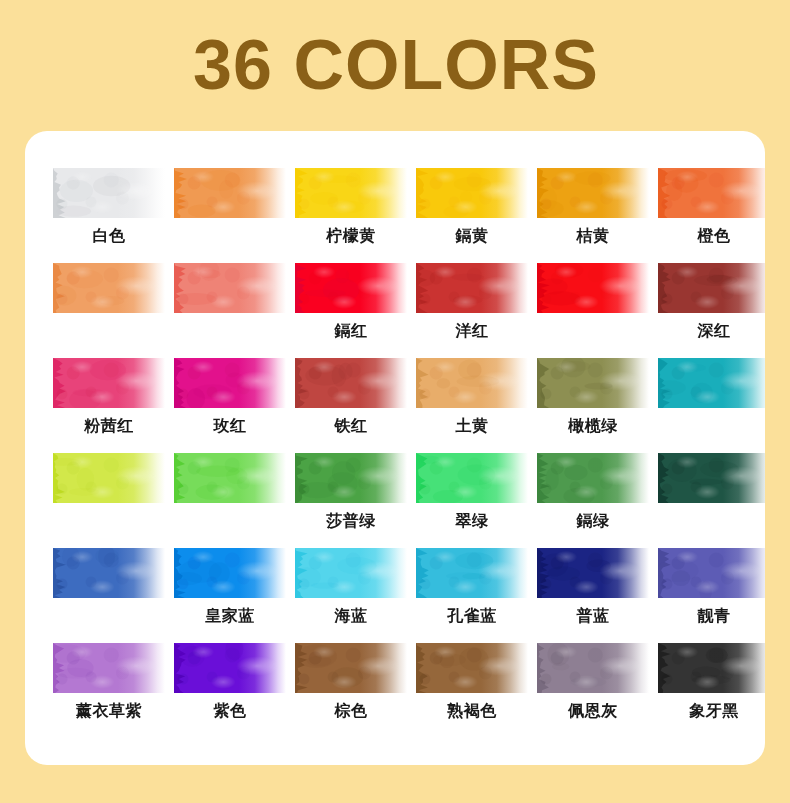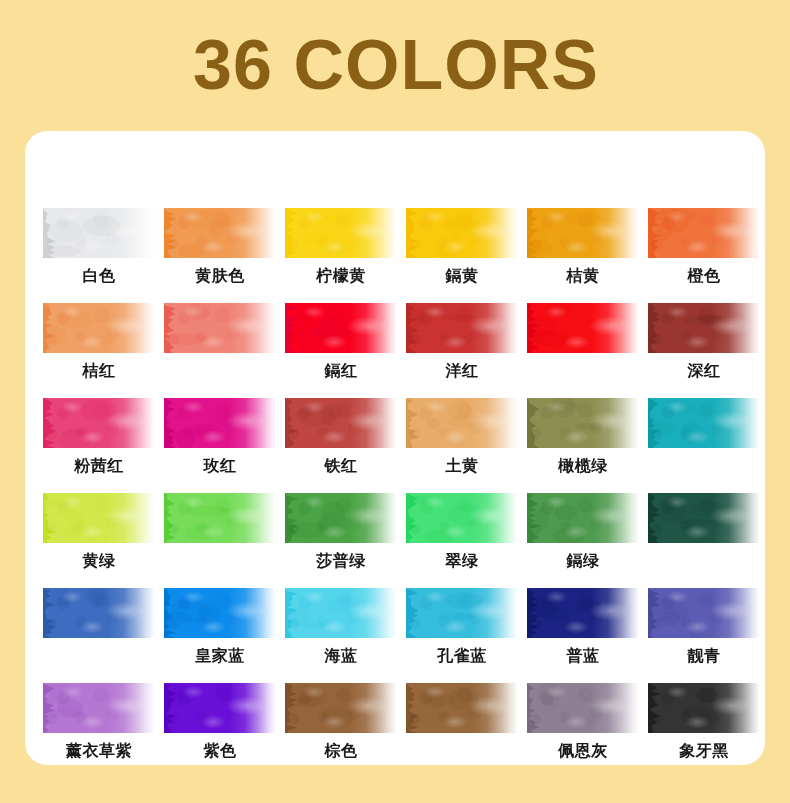--- a/index.html
+++ b/index.html
@@ -53,28 +53,27 @@
     top: 131px;
     width: 740px;
     height: 634px;
     background: #ffffff;
     border-radius: 22px;
     overflow: hidden;
   }
 
   .grid {
     position: absolute;
-    left: 18px;
+    left: 28px;
     top: 37px;
     width: 720px;
     display: grid;
     grid-template-columns: repeat(6, 121px);
     grid-auto-rows: 95px;
     justify-content: start;
-    margin-top: 40px;
   }
 
   .cell {
     width: 121px;
     height: 95px;
     position: relative;
   }
 
   .swatch-wrap {
     position: absolute;
@@ -176,21 +175,20 @@
               <svg class="edge" viewBox="0 0 112 50" preserveAspectRatio="none">
                 <path d="M0,0 L1.2,2.8 L9.8,5.6 L4.4,8.3 L12.9,11.1 L4.4,13.9 L8.1,16.7 L6.2,19.4 L2.1,22.2 L1.5,25.0 L12.1,27.8 L4.5,30.6 L12.1,33.3 L2.2,36.1 L11.6,38.9 L4.4,41.7 L3.2,44.4 L6.4,47.2 L6.0,50.0 L0,50 Z" fill="#ec8329" opacity="0.85"></path>
                 <ellipse cx="52.3" cy="21.3" rx="7.1" ry="9.4" fill="#ec8329" opacity="0.11"></ellipse>
                 <ellipse cx="46.5" cy="12.4" rx="19.8" ry="10.4" fill="#ec8329" opacity="0.15"></ellipse>
                 <ellipse cx="27.6" cy="42.9" rx="13.8" ry="6.4" fill="#ec8329" opacity="0.20"></ellipse>
               </svg>
               <div class="grain" style="background: radial-gradient(circle at 18% 30%, rgba(236, 131, 41, 0.333) 0px, rgba(236, 131, 41, 0.333) 6px, transparent 7px), radial-gradient(circle at 34% 68%, rgba(236, 131, 41, 0.267) 0px, rgba(236, 131, 41, 0.267) 5px, transparent 6px), radial-gradient(circle at 52% 24%, rgba(236, 131, 41, 0.227) 0px, rgba(236, 131, 41, 0.227) 7px, transparent 8px), radial-gradient(circle at 8% 72%, rgba(236, 131, 41, 0.314) 0px, rgba(236, 131, 41, 0.314) 5px, transparent 6px), radial-gradient(circle at 62% 60%, rgba(236, 131, 41, 0.19) 0px, rgba(236, 131, 41, 0.19) 6px, transparent 7px);"></div>
               <div class="bloom" style="background: radial-gradient(30px 14px at 74% 46%, rgba(255, 255, 255, 0.8) 0%, rgba(255, 255, 255, 0) 70%), radial-gradient(18px 10px at 44% 78%, rgba(255, 255, 255, 0.6) 0%, rgba(255, 255, 255, 0) 70%), radial-gradient(16px 9px at 26% 18%, rgba(255, 255, 255, 0.533) 0%, rgba(255, 255, 255, 0) 70%);"></div>
             </div>
           </div>
-          <div class="label">黄肤色</div>
         </div>
         <div class="cell">
           <div class="swatch-wrap">
             <div class="swatch">
               <div class="body" style="background: linear-gradient(90deg, rgb(249, 214, 22) 0%, rgb(249, 214, 22) 58%, rgba(249, 214, 22, 0.88) 72%, rgba(249, 214, 22, 0.5) 84%, rgba(249, 214, 22, 0.18) 93%, rgba(249, 214, 22, 0) 100%);"></div>
               <svg class="edge" viewBox="0 0 112 50" preserveAspectRatio="none">
                 <path d="M0,0 L6.3,2.8 L12.5,5.6 L3.2,8.3 L8.0,11.1 L7.5,13.9 L3.9,16.7 L2.2,19.4 L9.8,22.2 L1.3,25.0 L7.5,27.8 L6.2,30.6 L6.7,33.3 L3.3,36.1 L6.4,38.9 L6.6,41.7 L11.2,44.4 L4.2,47.2 L4.1,50.0 L0,50 Z" fill="#f7cc00" opacity="0.85"></path>
                 <ellipse cx="54.4" cy="38.8" rx="15.1" ry="6.3" fill="#f7cc00" opacity="0.14"></ellipse>
                 <ellipse cx="43.5" cy="11.2" rx="19.1" ry="3.8" fill="#f7cc00" opacity="0.20"></ellipse>
                 <ellipse cx="29.2" cy="30.3" rx="13.8" ry="6.4" fill="#f7cc00" opacity="0.20"></ellipse>
@@ -256,21 +254,20 @@
               <svg class="edge" viewBox="0 0 112 50" preserveAspectRatio="none">
                 <path d="M0,0 L6.1,2.8 L6.3,5.6 L7.6,8.3 L8.7,11.1 L4.3,13.9 L6.3,16.7 L2.5,19.4 L9.7,22.2 L3.3,25.0 L3.4,27.8 L4.7,30.6 L11.8,33.3 L2.9,36.1 L3.8,38.9 L5.1,41.7 L6.2,44.4 L2.7,47.2 L3.5,50.0 L0,50 Z" fill="#e98640" opacity="0.85"></path>
                 <ellipse cx="58.4" cy="37.7" rx="12.9" ry="4.8" fill="#e98640" opacity="0.12"></ellipse>
                 <ellipse cx="11.0" cy="32.7" rx="12.4" ry="9.9" fill="#e98640" opacity="0.16"></ellipse>
                 <ellipse cx="31.9" cy="15.8" rx="18.1" ry="9.4" fill="#e98640" opacity="0.13"></ellipse>
               </svg>
               <div class="grain" style="background: radial-gradient(circle at 18% 30%, rgba(233, 134, 64, 0.333) 0px, rgba(233, 134, 64, 0.333) 6px, transparent 7px), radial-gradient(circle at 34% 68%, rgba(233, 134, 64, 0.267) 0px, rgba(233, 134, 64, 0.267) 5px, transparent 6px), radial-gradient(circle at 52% 24%, rgba(233, 134, 64, 0.227) 0px, rgba(233, 134, 64, 0.227) 7px, transparent 8px), radial-gradient(circle at 8% 72%, rgba(233, 134, 64, 0.314) 0px, rgba(233, 134, 64, 0.314) 5px, transparent 6px), radial-gradient(circle at 62% 60%, rgba(233, 134, 64, 0.19) 0px, rgba(233, 134, 64, 0.19) 6px, transparent 7px);"></div>
               <div class="bloom" style="background: radial-gradient(30px 14px at 74% 46%, rgba(255, 255, 255, 0.8) 0%, rgba(255, 255, 255, 0) 70%), radial-gradient(18px 10px at 44% 78%, rgba(255, 255, 255, 0.6) 0%, rgba(255, 255, 255, 0) 70%), radial-gradient(16px 9px at 26% 18%, rgba(255, 255, 255, 0.533) 0%, rgba(255, 255, 255, 0) 70%);"></div>
             </div>
           </div>
-          <div class="label">桔红</div>
         </div>
         <div class="cell">
           <div class="swatch-wrap">
             <div class="swatch">
               <div class="body" style="background: linear-gradient(90deg, rgb(239, 131, 118) 0%, rgb(239, 131, 118) 58%, rgba(239, 131, 118, 0.88) 72%, rgba(239, 131, 118, 0.5) 84%, rgba(239, 131, 118, 0.18) 93%, rgba(239, 131, 118, 0) 100%);"></div>
               <svg class="edge" viewBox="0 0 112 50" preserveAspectRatio="none">
                 <path d="M0,0 L1.4,2.8 L11.8,5.6 L6.8,8.3 L11.3,11.1 L4.5,13.9 L8.6,16.7 L5.8,19.4 L4.0,22.2 L5.8,25.0 L9.8,27.8 L2.0,30.6 L6.0,33.3 L1.4,36.1 L5.0,38.9 L6.4,41.7 L9.9,44.4 L5.8,47.2 L8.6,50.0 L0,50 Z" fill="#e8584d" opacity="0.85"></path>
                 <ellipse cx="21.3" cy="36.0" rx="21.1" ry="6.0" fill="#e8584d" opacity="0.18"></ellipse>
                 <ellipse cx="35.1" cy="7.5" rx="10.2" ry="10.4" fill="#e8584d" opacity="0.11"></ellipse>
                 <ellipse cx="35.8" cy="10.9" rx="10.8" ry="4.4" fill="#e8584d" opacity="0.18"></ellipse>
@@ -445,21 +442,20 @@
               <svg class="edge" viewBox="0 0 112 50" preserveAspectRatio="none">
                 <path d="M0,0 L4.4,2.8 L5.3,5.6 L1.2,8.3 L2.4,11.1 L1.8,13.9 L3.3,16.7 L2.5,19.4 L6.2,22.2 L2.1,25.0 L5.3,27.8 L4.6,30.6 L4.7,33.3 L5.3,36.1 L12.0,38.9 L1.6,41.7 L9.4,44.4 L2.5,47.2 L4.5,50.0 L0,50 Z" fill="#c0dc1f" opacity="0.85"></path>
                 <ellipse cx="32.4" cy="26.3" rx="8.8" ry="11.3" fill="#c0dc1f" opacity="0.12"></ellipse>
                 <ellipse cx="10.0" cy="8.9" rx="17.8" ry="3.9" fill="#c0dc1f" opacity="0.16"></ellipse>
                 <ellipse cx="31.0" cy="38.9" rx="15.1" ry="3.8" fill="#c0dc1f" opacity="0.10"></ellipse>
               </svg>
               <div class="grain" style="background: radial-gradient(circle at 18% 30%, rgba(192, 220, 31, 0.333) 0px, rgba(192, 220, 31, 0.333) 6px, transparent 7px), radial-gradient(circle at 34% 68%, rgba(192, 220, 31, 0.267) 0px, rgba(192, 220, 31, 0.267) 5px, transparent 6px), radial-gradient(circle at 52% 24%, rgba(192, 220, 31, 0.227) 0px, rgba(192, 220, 31, 0.227) 7px, transparent 8px), radial-gradient(circle at 8% 72%, rgba(192, 220, 31, 0.314) 0px, rgba(192, 220, 31, 0.314) 5px, transparent 6px), radial-gradient(circle at 62% 60%, rgba(192, 220, 31, 0.19) 0px, rgba(192, 220, 31, 0.19) 6px, transparent 7px);"></div>
               <div class="bloom" style="background: radial-gradient(30px 14px at 74% 46%, rgba(255, 255, 255, 0.8) 0%, rgba(255, 255, 255, 0) 70%), radial-gradient(18px 10px at 44% 78%, rgba(255, 255, 255, 0.6) 0%, rgba(255, 255, 255, 0) 70%), radial-gradient(16px 9px at 26% 18%, rgba(255, 255, 255, 0.533) 0%, rgba(255, 255, 255, 0) 70%);"></div>
             </div>
           </div>
-          <div class="label">黄绿</div>
         </div>
         <div class="cell">
           <div class="swatch-wrap">
             <div class="swatch">
               <div class="body" style="background: linear-gradient(90deg, rgb(119, 220, 90) 0%, rgb(119, 220, 90) 58%, rgba(119, 220, 90, 0.88) 72%, rgba(119, 220, 90, 0.5) 84%, rgba(119, 220, 90, 0.18) 93%, rgba(119, 220, 90, 0) 100%);"></div>
               <svg class="edge" viewBox="0 0 112 50" preserveAspectRatio="none">
                 <path d="M0,0 L4.6,2.8 L2.5,5.6 L6.1,8.3 L11.0,11.1 L2.0,13.9 L5.8,16.7 L3.8,19.4 L8.6,22.2 L1.8,25.0 L4.9,27.8 L7.2,30.6 L9.7,33.3 L4.1,36.1 L5.7,38.9 L4.8,41.7 L11.2,44.4 L2.4,47.2 L3.2,50.0 L0,50 Z" fill="#52cd2f" opacity="0.85"></path>
                 <ellipse cx="43.9" cy="18.3" rx="21.5" ry="5.7" fill="#52cd2f" opacity="0.18"></ellipse>
                 <ellipse cx="62.8" cy="22.8" rx="10.6" ry="8.3" fill="#52cd2f" opacity="0.14"></ellipse>
                 <ellipse cx="37.8" cy="39.1" rx="16.2" ry="7.6" fill="#52cd2f" opacity="0.20"></ellipse>
@@ -682,20 +678,21 @@
               <svg class="edge" viewBox="0 0 112 50" preserveAspectRatio="none">
                 <path d="M0,0 L1.3,2.8 L6.4,5.6 L4.3,8.3 L9.1,11.1 L6.3,13.9 L8.4,16.7 L1.1,19.4 L7.7,22.2 L4.6,25.0 L2.5,27.8 L7.2,30.6 L11.8,33.3 L6.7,36.1 L7.1,38.9 L4.9,41.7 L11.9,44.4 L2.6,47.2 L10.2,50.0 L0,50 Z" fill="#7d5228" opacity="0.85"></path>
                 <ellipse cx="33.5" cy="16.8" rx="16.3" ry="6.3" fill="#7d5228" opacity="0.11"></ellipse>
                 <ellipse cx="31.0" cy="17.6" rx="7.2" ry="7.5" fill="#7d5228" opacity="0.19"></ellipse>
                 <ellipse cx="57.8" cy="15.9" rx="14.6" ry="11.7" fill="#7d5228" opacity="0.16"></ellipse>
               </svg>
               <div class="grain" style="background: radial-gradient(circle at 18% 30%, rgba(125, 82, 40, 0.333) 0px, rgba(125, 82, 40, 0.333) 6px, transparent 7px), radial-gradient(circle at 34% 68%, rgba(125, 82, 40, 0.267) 0px, rgba(125, 82, 40, 0.267) 5px, transparent 6px), radial-gradient(circle at 52% 24%, rgba(125, 82, 40, 0.227) 0px, rgba(125, 82, 40, 0.227) 7px, transparent 8px), radial-gradient(circle at 8% 72%, rgba(125, 82, 40, 0.314) 0px, rgba(125, 82, 40, 0.314) 5px, transparent 6px), radial-gradient(circle at 62% 60%, rgba(125, 82, 40, 0.19) 0px, rgba(125, 82, 40, 0.19) 6px, transparent 7px);"></div>
               <div class="bloom" style="background: radial-gradient(30px 14px at 74% 46%, rgba(255, 255, 255, 0.8) 0%, rgba(255, 255, 255, 0) 70%), radial-gradient(18px 10px at 44% 78%, rgba(255, 255, 255, 0.6) 0%, rgba(255, 255, 255, 0) 70%), radial-gradient(16px 9px at 26% 18%, rgba(255, 255, 255, 0.533) 0%, rgba(255, 255, 255, 0) 70%);"></div>
             </div>
           </div>
+          <div class="label">熟褐色</div>
         </div>
         <div class="cell">
           <div class="swatch-wrap">
             <div class="swatch">
               <div class="body" style="background: linear-gradient(90deg, rgb(142, 127, 147) 0%, rgb(142, 127, 147) 58%, rgba(142, 127, 147, 0.88) 72%, rgba(142, 127, 147, 0.5) 84%, rgba(142, 127, 147, 0.18) 93%, rgba(142, 127, 147, 0) 100%);"></div>
               <svg class="edge" viewBox="0 0 112 50" preserveAspectRatio="none">
                 <path d="M0,0 L2.7,2.8 L7.4,5.6 L1.9,8.3 L2.6,11.1 L1.6,13.9 L6.5,16.7 L3.9,19.4 L3.4,22.2 L2.8,25.0 L8.5,27.8 L2.9,30.6 L4.3,33.3 L1.7,36.1 L8.5,38.9 L7.6,41.7 L11.9,44.4 L5.1,47.2 L4.6,50.0 L0,50 Z" fill="#75677b" opacity="0.85"></path>
                 <ellipse cx="21.5" cy="11.4" rx="11.0" ry="11.6" fill="#75677b" opacity="0.21"></ellipse>
                 <ellipse cx="23.7" cy="23.5" rx="8.6" ry="3.8" fill="#75677b" opacity="0.14"></ellipse>
                 <ellipse cx="51.3" cy="39.0" rx="18.0" ry="5.0" fill="#75677b" opacity="0.10"></ellipse>

